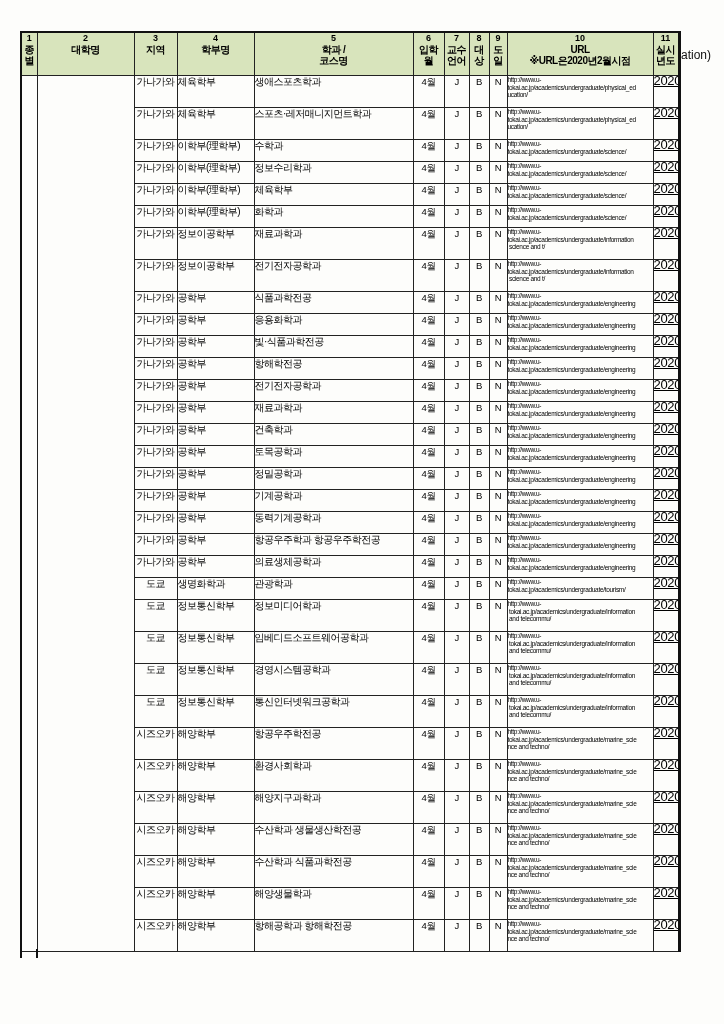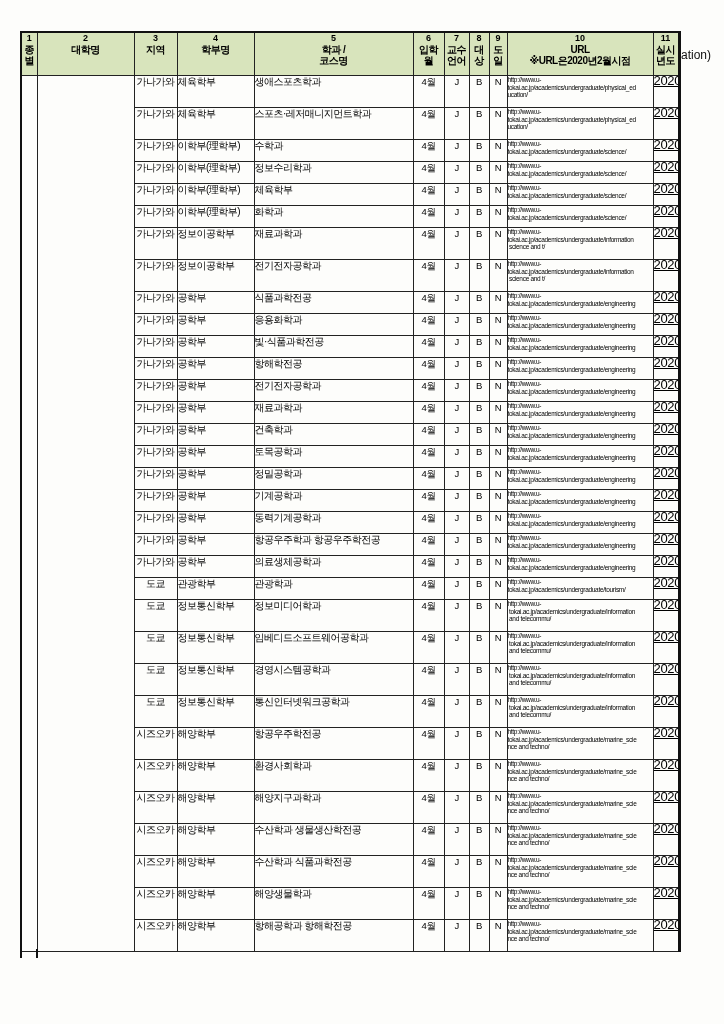--- a/index.html
+++ b/index.html
@@ -388,21 +388,21 @@
           <td class="cell c-month">4월</td>
           <td class="cell c-lang">J</td>
           <td class="cell c-target">B</td>
           <td class="cell c-arrival">N</td>
           <td class="cell c-url">http://www.u-
 tokai.ac.jp/academics/undergraduate/engineering</td>
           <td class="cell c-year">2020</td>
         </tr>
         <tr style="height: 22px;">
           <td class="cell c-region">도쿄</td>
-          <td class="cell c-faculty">관광학부</td>
+          <td class="cell c-faculty">생명화학과</td>
           <td class="cell c-dept">관광학과</td>
           <td class="cell c-month">4월</td>
           <td class="cell c-lang">J</td>
           <td class="cell c-target">B</td>
           <td class="cell c-arrival">N</td>
           <td class="cell c-url">http://www.u-
 tokai.ac.jp/academics/undergraduate/tourism/</td>
           <td class="cell c-year">2020</td>
         </tr>
         <tr style="height: 32px;">

